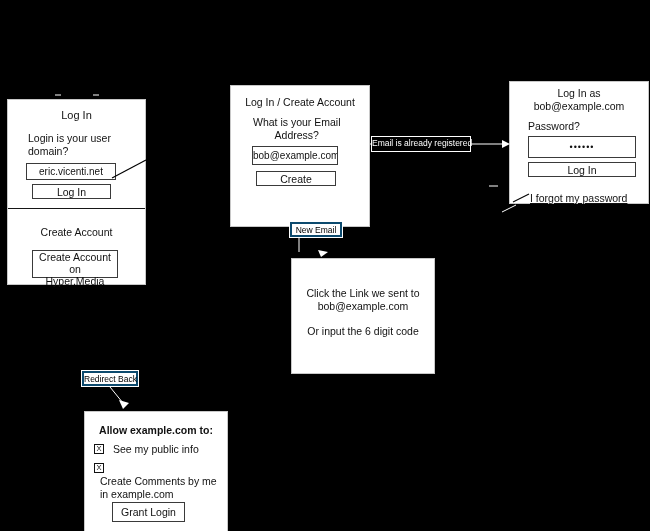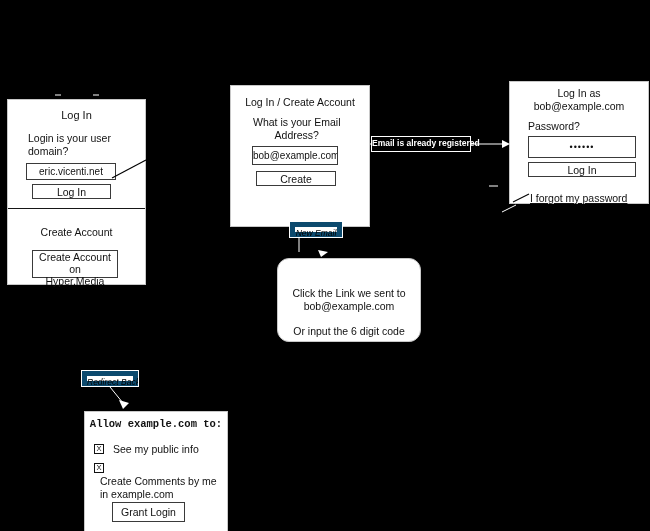--- a/index.html
+++ b/index.html
@@ -22,22 +22,22 @@
     position:absolute;background:#fff;border:1px solid #3a3a3a;box-sizing:border-box;
     font-family:"Liberation Sans",sans-serif;font-size:10.5px;color:#111;
     text-align:center;padding:0;cursor:pointer;line-height:12px;
   }
   .divider{position:absolute;left:0;height:1px;background:#161616;}
   .centerblock{position:absolute;left:0;right:0;text-align:center;}
   .edge-label{
     position:absolute;box-sizing:border-box;text-align:center;
     font-size:8.5px;line-height:13px;white-space:nowrap;z-index:20;
   }
-  .edge-label.light{background:#fff;color:#000;border:5px solid #0c4a6e;outline:1px solid #fff;font-style:italic;}
-  .edge-label.dark{background:#000;color:#fff;border:1px solid #fff;font-weight:bold;}
+  .edge-label.light{background:#fff;color:#000;border:2px solid #0c4a6e;outline:1px solid #fff;}
+  .edge-label.dark{background:#000;color:#fff;border:1px solid #fff;}
   .checkrow{position:absolute;left:9px;}
   .checkbox{
     display:inline-block;width:10px;height:10px;border:1px solid #111;box-sizing:border-box;
     font-size:7.5px;line-height:8px;text-align:center;vertical-align:top;margin-top:1px;
     background:#fff;color:#111;
   }
   .checklabel{display:inline-block;margin-left:6px;vertical-align:top;}
   .link{position:absolute;text-decoration:underline;color:#111;font-size:10.5px;cursor:pointer;margin-top:8px;}
   #connector-overlay{position:absolute;left:0;top:0;z-index:10;pointer-events:none;}
 </style>
@@ -76,28 +76,28 @@
     <div class="boxtitle" style="top:5px;">
       <span>Log In as</span><br>
       <span>bob@example.com</span>
     </div>
     <div class="lefttext" style="left:18px;top:38px;">Password?</div>
     <input class="wireinput" style="left: 18px; top: 54px; width: 108px; height: 22px; font-size: 9px; letter-spacing: 1px;" readonly="" value="••••••">
     <button class="wirebtn" style="left:18px;top:80px;width:108px;height:15px;">Log In</button>
     <span class="link" style="left:20px;top:102px;">I forgot my password</span>
   </div>
 
-  <div class="wirebox" style="left:277px;top:258px;width:144px;height:84px;border-radius:12px;">
+  <div class="wirebox" style="left:291px;top:258px;width:144px;height:116px;">
     <div class="centerblock" style="top:28px;">Click the Link we sent to</div>
     <div class="centerblock" style="top:41px;">bob@example.com</div>
     <div class="centerblock" style="top:66px;">Or input the 6 digit code</div>
   </div>
 
   <div class="wirebox" style="left:84px;top:411px;width:144px;height:120px;border-bottom:none;">
-    <div class="boxtitle" style="top:6px;font-weight:bold;font-family:Liberation Mono, monospace;">Allow example.com to:</div>
+    <div class="boxtitle" style="top:12px;font-weight:bold;">Allow example.com to:</div>
     <div class="checkrow" style="top:31px;">
       <span class="checkbox">X</span>
       <span class="checklabel">See my public info</span>
     </div>
     <div class="checkrow" style="top:50px;">
       <span class="checkbox">X</span>
       <span class="checklabel">
         <span>Create Comments by me</span><br>
         <span>in example.com</span>
       </span>

